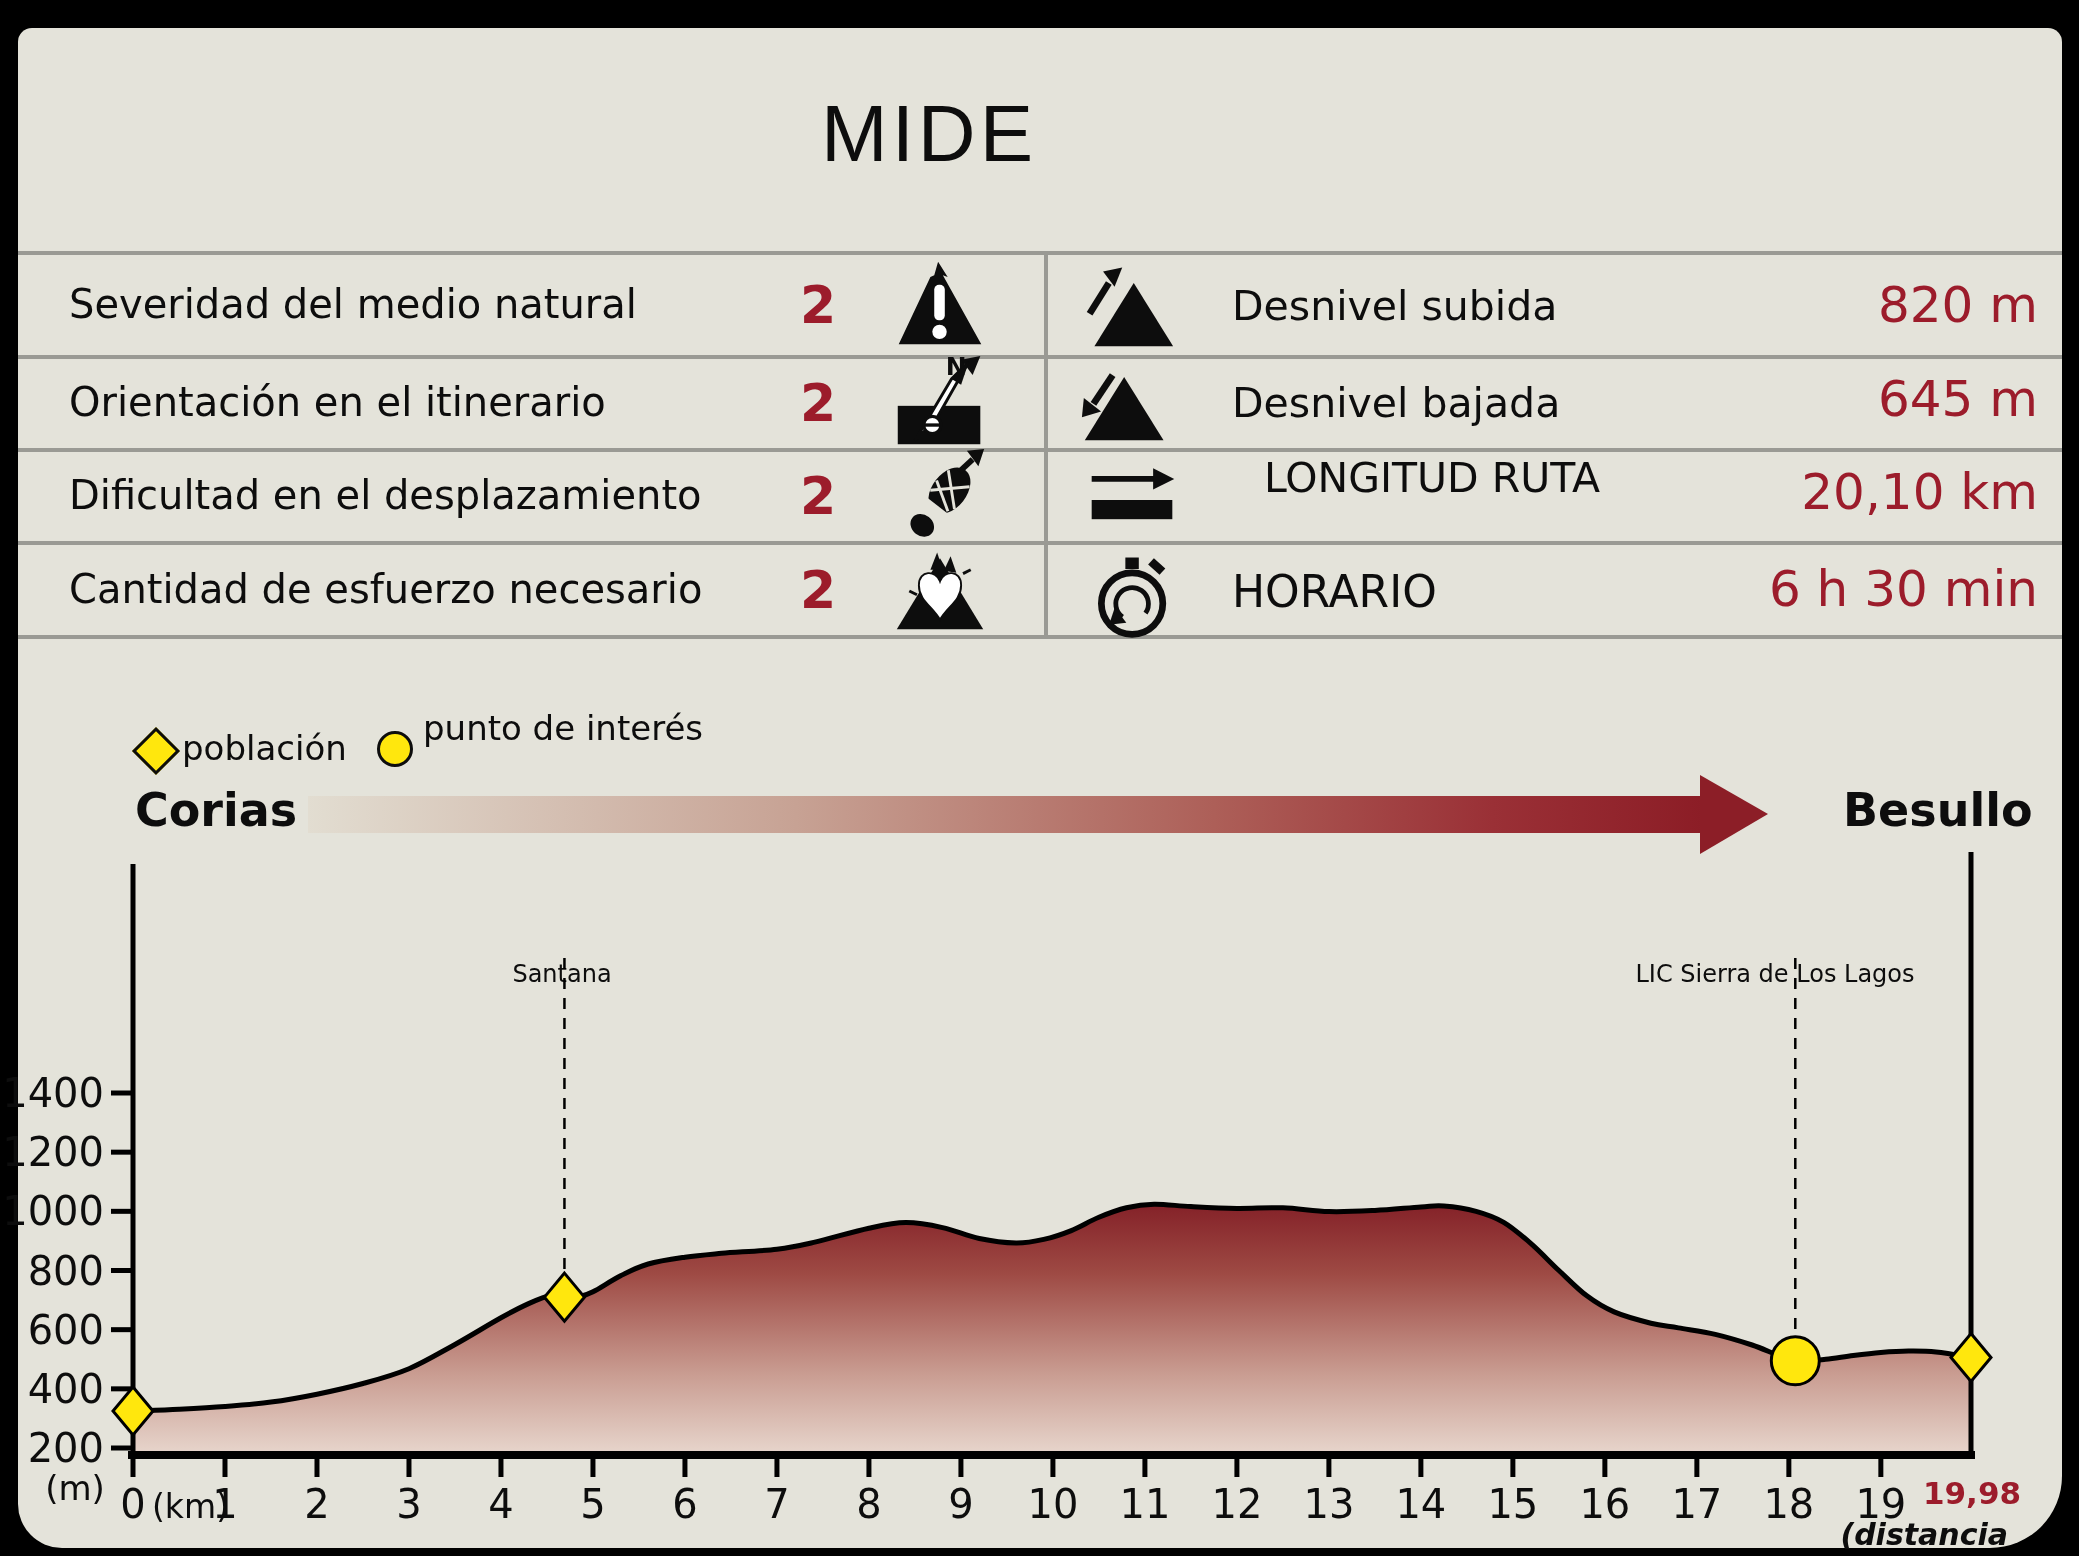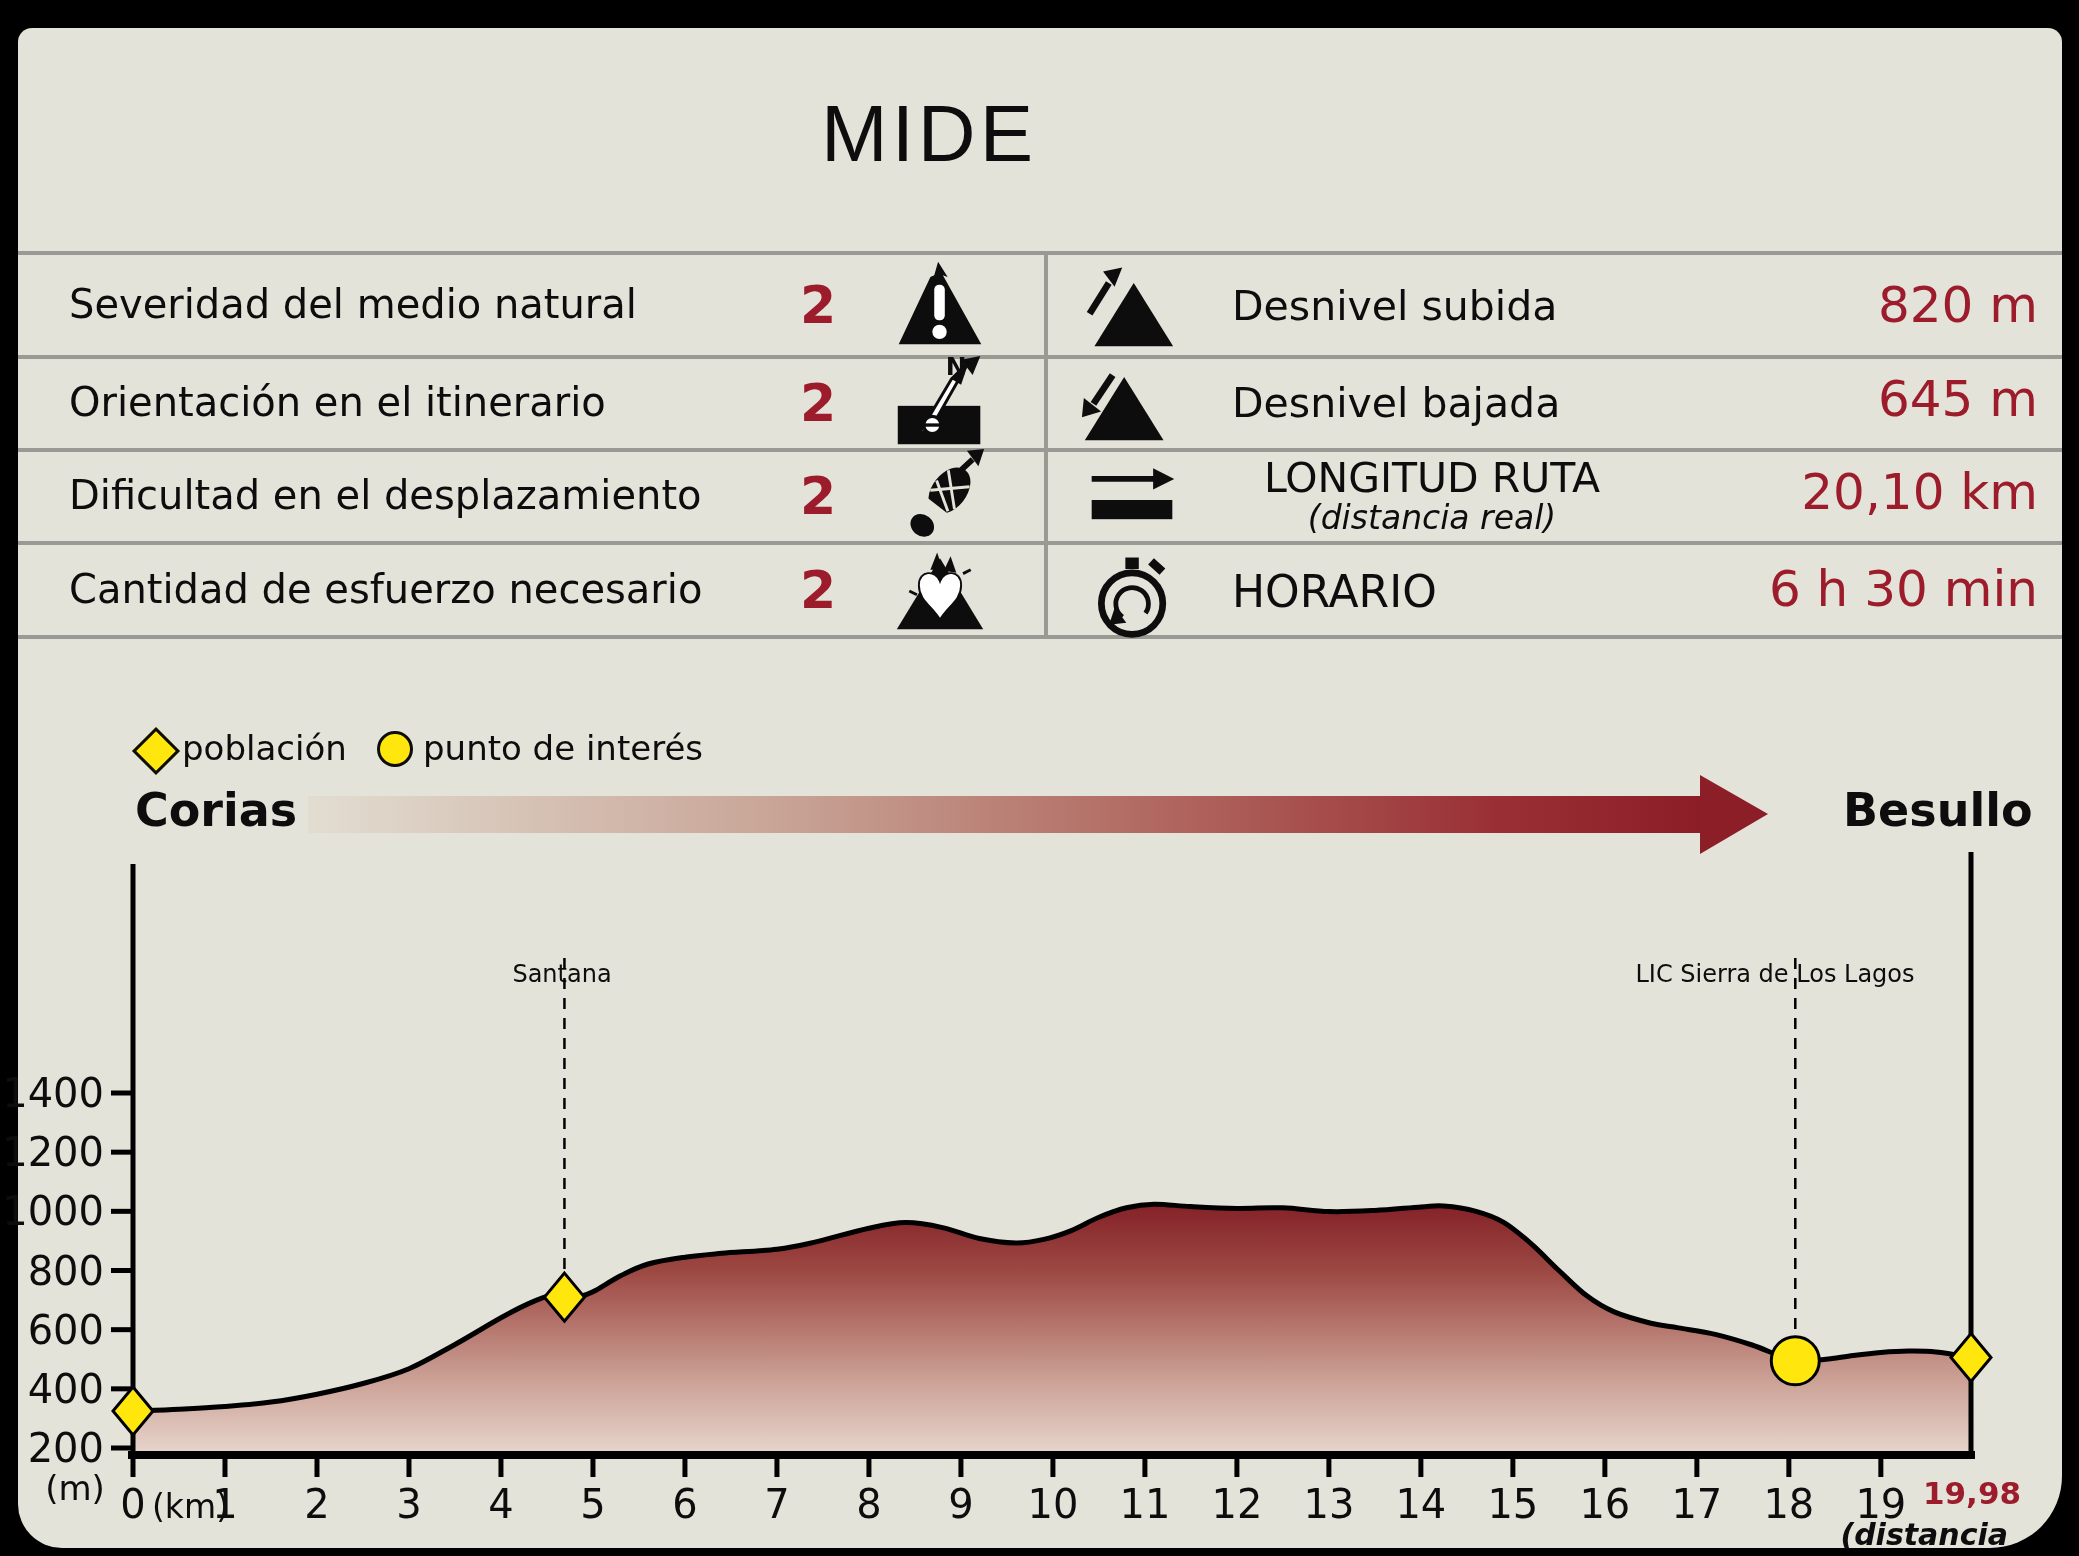--- a/index.html
+++ b/index.html
@@ -102,38 +102,37 @@
 <div class="abs rlabel" style="left:1232px;top:379px">Desnivel bajada</div>
 <div class="abs rvalue" style="left:1638px;top:370px">645 m</div>
 
 <svg class="abs ricon" style="left:1084px;top:452px" viewBox="0 0 100 100">
   <line x1="8" y1="28" x2="74" y2="28" stroke="#0d0d0d" stroke-width="6"></line>
   <polygon points="72,17 94,28 72,39" fill="#0d0d0d"></polygon>
   <rect x="8" y="50" width="84" height="20" fill="#0d0d0d"></rect>
 </svg>
 <div class="abs rlabel" style="left:1232px;top:454px;width:400px;text-align:center">
   <span>LONGITUD RUTA</span>
-  <span class="sub">(distancia real)</span>
 </div>
 <div class="abs rvalue" style="left:1638px;top:463px">20,10 km</div>
 
 <svg class="abs ricon" style="left:1086px;top:546px" viewBox="0 0 100 100">
   <circle cx="48" cy="60" r="32" fill="none" stroke="#0d0d0d" stroke-width="7"></circle>
   <rect x="41" y="12" width="14" height="12" fill="#0d0d0d"></rect>
   <rect x="66" y="17" width="16" height="9" fill="#0d0d0d" transform="rotate(42 74 21)"></rect>
   <path d="M62,70 A17,17 0 1 0 38,74" stroke="#0d0d0d" stroke-width="5" fill="none"></path>
   <polygon points="30,64 42,80 24,82" fill="#0d0d0d"></polygon>
 </svg>
 <div class="abs rlabel" style="left:1232px;top:566px;font-size:44px">HORARIO</div>
 <div class="abs rvalue" style="left:1638px;top:560px">6 h 30 min</div>
 
 <div class="abs" style="left:139px;top:734px;width:28px;height:28px;background:#ffe70d;border:3px solid #0d0d0d;transform:rotate(45deg)"></div>
 <div class="abs legend-label" style="left:182px;top:728px">población</div>
 <div class="abs" style="left:377px;top:731px;width:30px;height:30px;background:#ffe70d;border:3px solid #0d0d0d;border-radius:50%"></div>
-<div class="abs legend-label" style="left:423px;top:728px">punto de interés</div>
+<div class="abs legend-label" style="left:423px;top:708px">punto de interés</div>
 
 <div class="abs routename" style="left:135px;top:783px">Corias</div>
 <svg class="abs" style="left:300px;top:768px" width="1480" height="92">
   <defs>
     <linearGradient id="agrad" x1="0" y1="0" x2="1" y2="0">
       <stop offset="0" stop-color="#e2ddd1"></stop>
       <stop offset="0.35" stop-color="#c7a294"></stop>
       <stop offset="0.65" stop-color="#ad5f58"></stop>
       <stop offset="0.85" stop-color="#9a3036"></stop>
       <stop offset="1" stop-color="#8c1d26"></stop>

